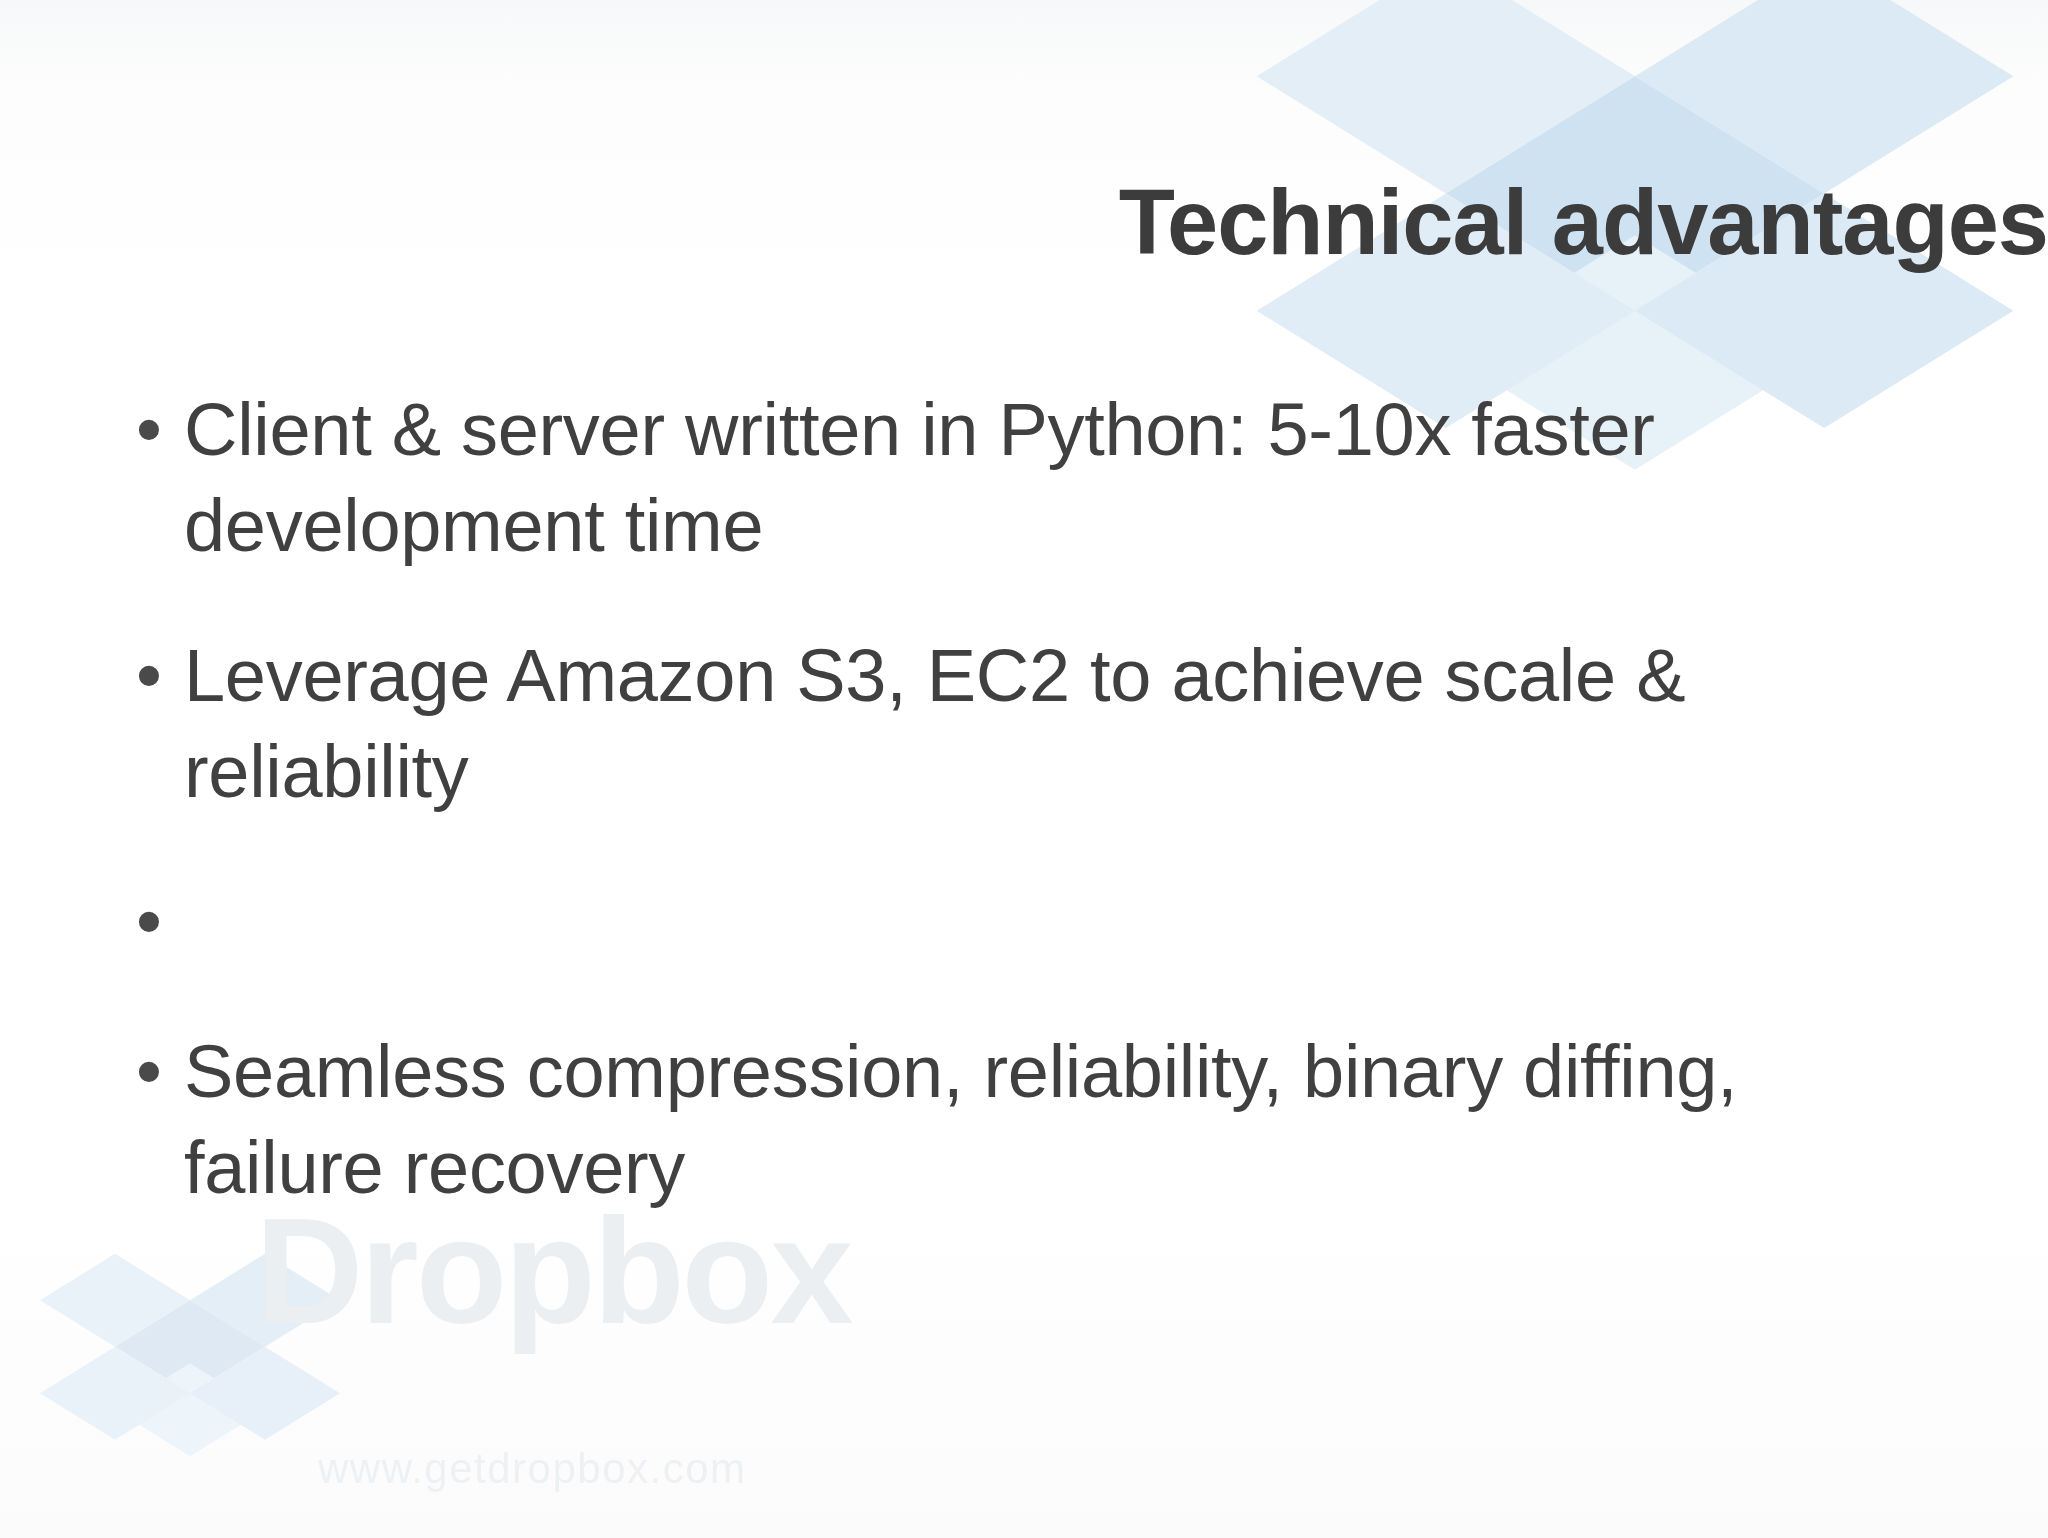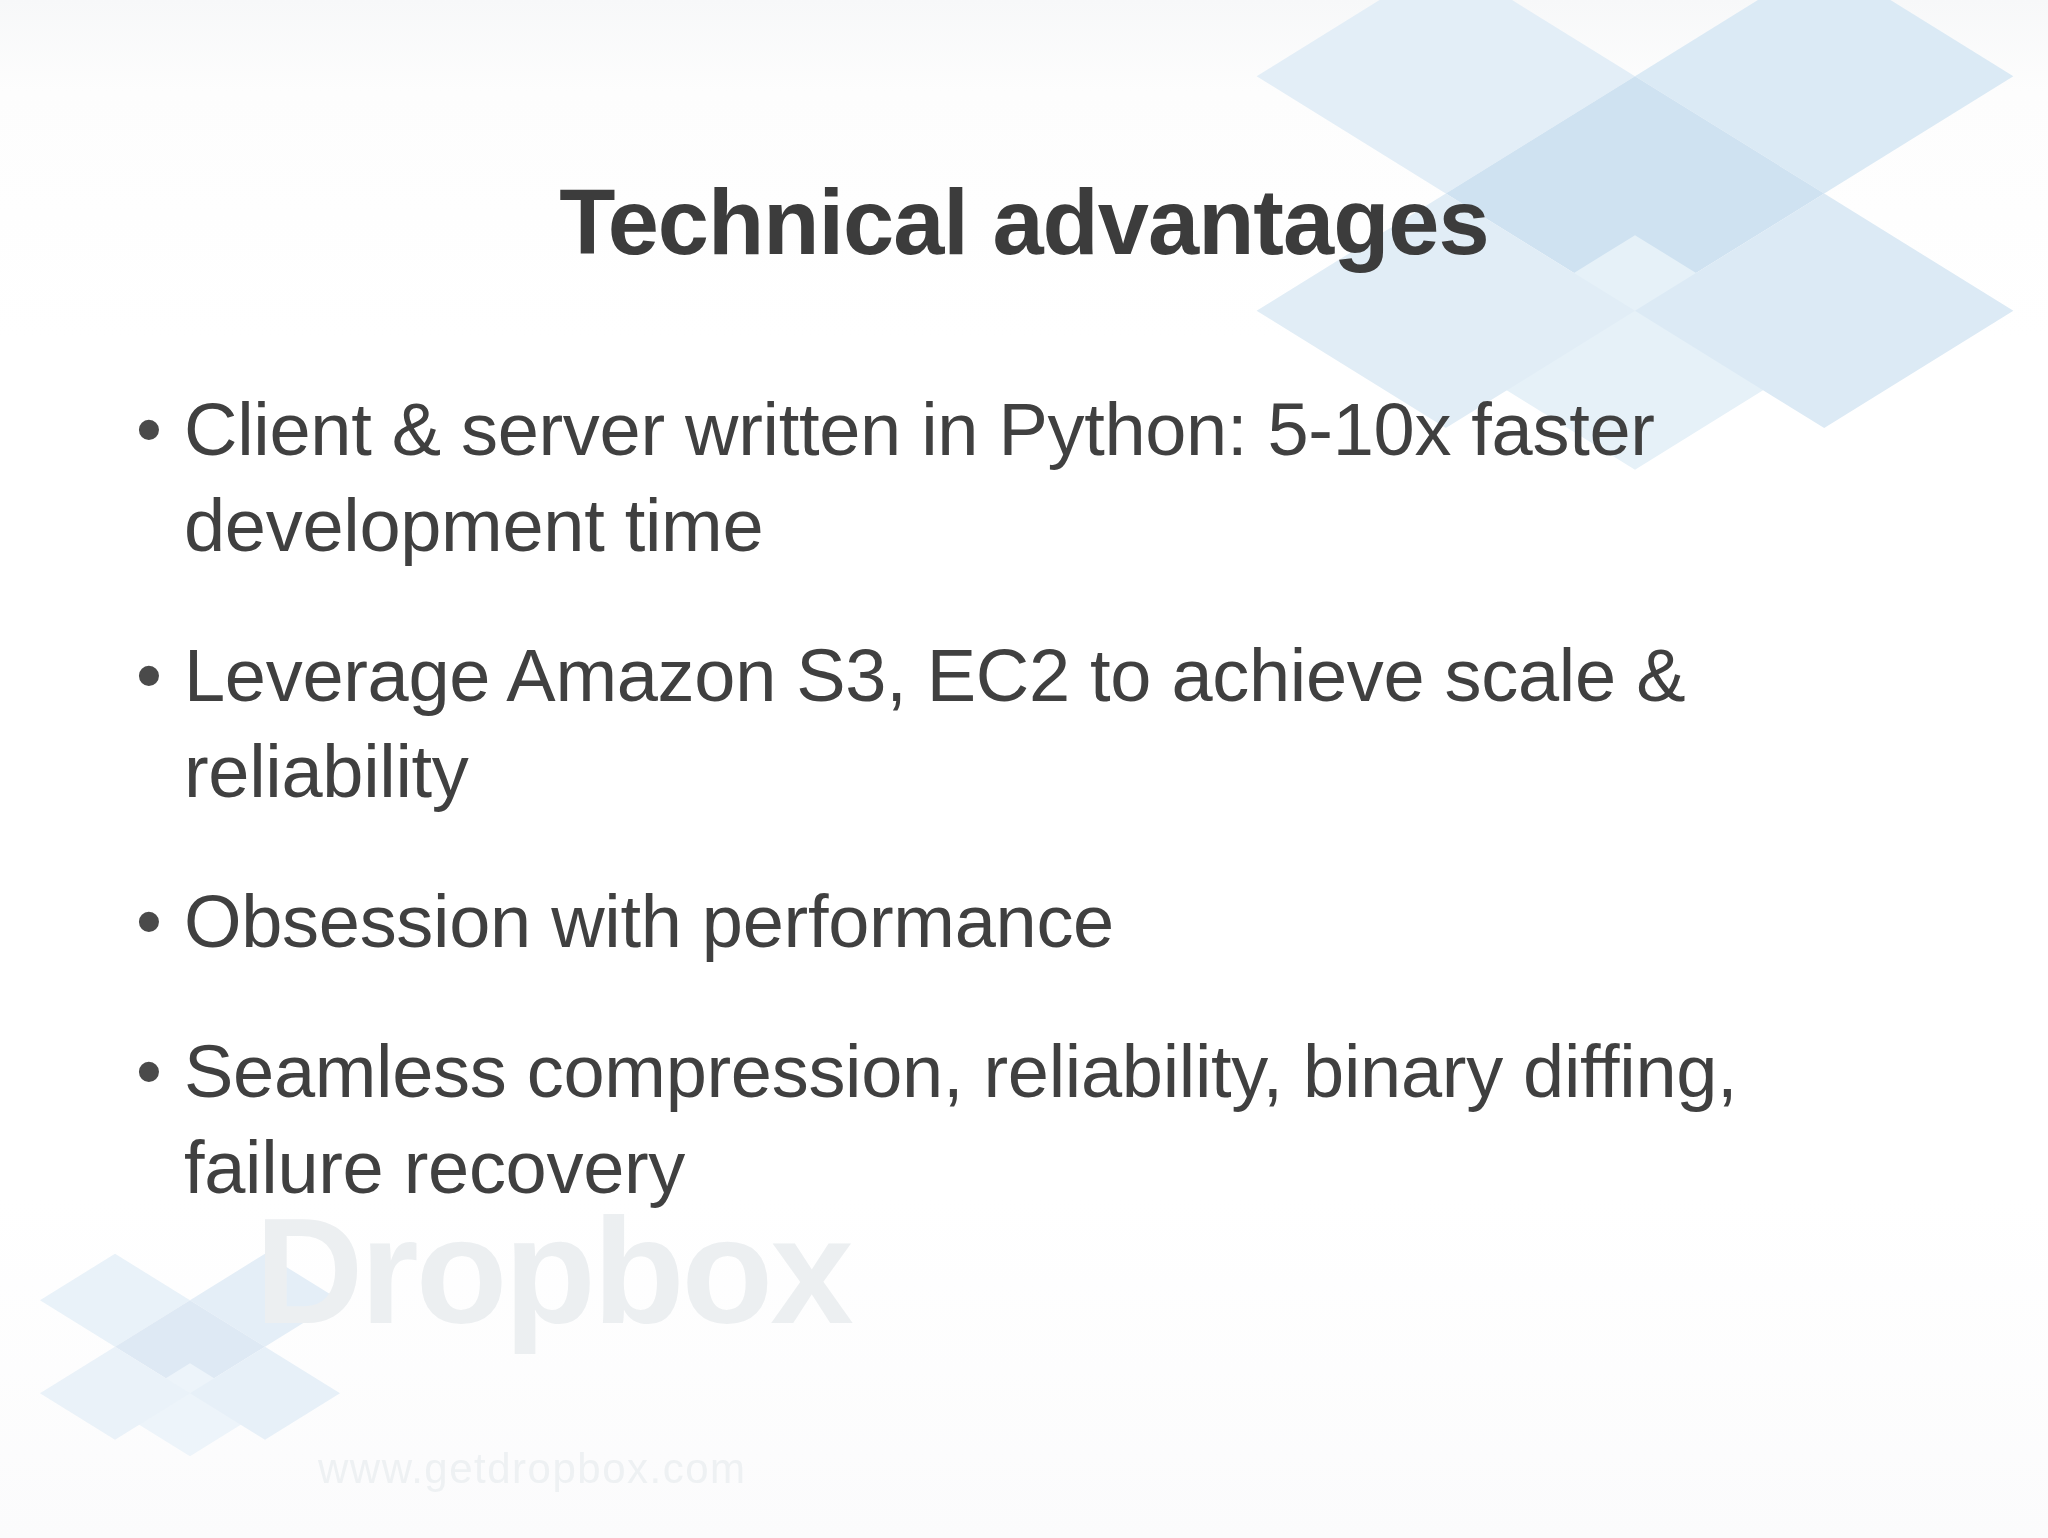--- a/index.html
+++ b/index.html
@@ -61,21 +61,21 @@
     pointer-events: none;
     user-select: none;
   }
 
   
   .title {
     position: absolute;
     left: 0;
     right: 0;
     top: 112px;
-    text-align: center;
+    text-align: right;
     font-size: 92px;
     font-weight: bold;
     color: #3c3c3c;
     letter-spacing: -1px;
     line-height: 1.05;
   }
 
   .bullets {
     position: absolute;
     left: 130px;
@@ -152,21 +152,20 @@
       <span class="bullet-text">Client &amp; server written in Python: 5-10x faster development time</span>
     </div>
 
     <div class="bullet">
       <span class="bullet-dot">•</span>
       <span class="bullet-text">Leverage Amazon S3, EC2 to achieve scale &amp; reliability</span>
     </div>
 
     <div class="bullet">
       <span class="bullet-dot">•</span>
-      <span class="bullet-text">Obsession with performance</span>
     </div>
 
     <div class="bullet">
       <span class="bullet-dot">•</span>
       <span class="bullet-text">Seamless compression, reliability, binary diffing, failure recovery</span>
     </div>
 
   </div>
 
 </div>

